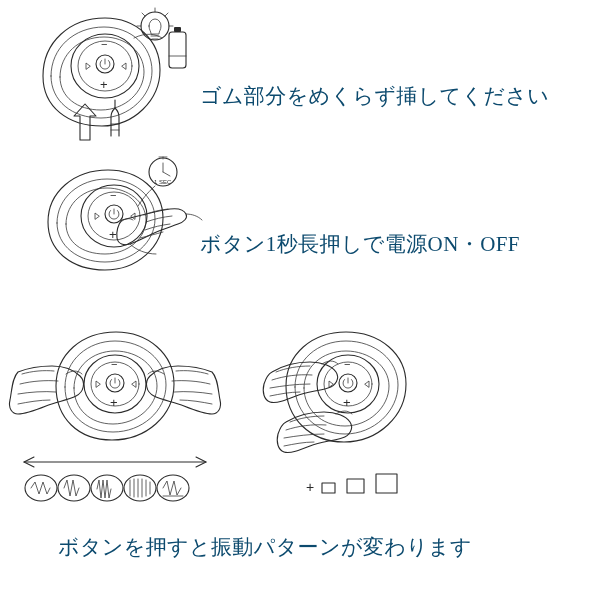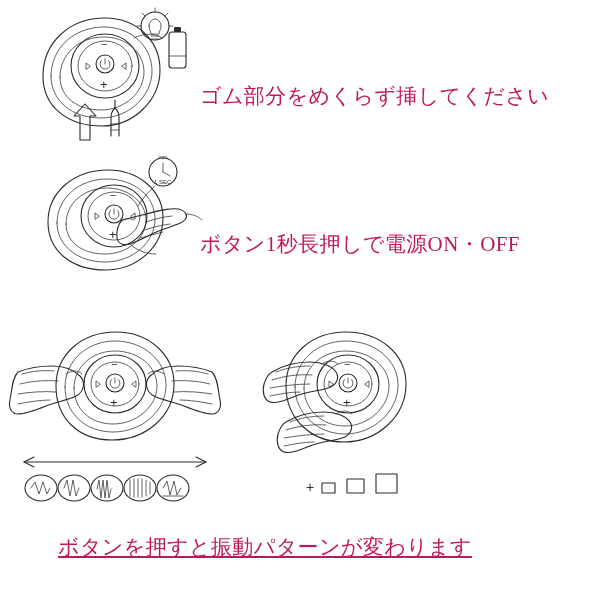--- a/index.html
+++ b/index.html
@@ -20,27 +20,27 @@
     width: 600px;
     height: 600px;
     background: #ffffff;
   }
   .panel {
     position: absolute;
   }
   .caption {
     position: absolute;
     font-family: "Liberation Serif", serif;
-    color: #be185d;
+    color: #0c4a6e;
     letter-spacing: 0.02em;
     white-space: nowrap;
   }
   .cap-1 { left: 200px; top: 82px; font-size: 21px; }
   .cap-2 { left: 200px; top: 230px; font-size: 21px; }
-  .cap-3 { left: 58px;  top: 533px; font-size: 21px; text-decoration: underline; }
+  .cap-3 { left: 58px;  top: 533px; font-size: 21px; }
 
   svg { display: block; overflow: visible; }
   .ln { fill: none; stroke: #2b2b2b; stroke-width: 1.1; stroke-linecap: round; stroke-linejoin: round; }
   .ln-thin { fill: none; stroke: #3a3a3a; stroke-width: 0.8; stroke-linecap: round; stroke-linejoin: round; }
   .fill-dark { fill: #2b2b2b; stroke: none; }
   .fill-white { fill: #ffffff; stroke: #2b2b2b; stroke-width: 1.1; }
   .glyph { font-family: "Liberation Sans", sans-serif; fill: #2b2b2b; }
 </style>
 </head>
 <body>

